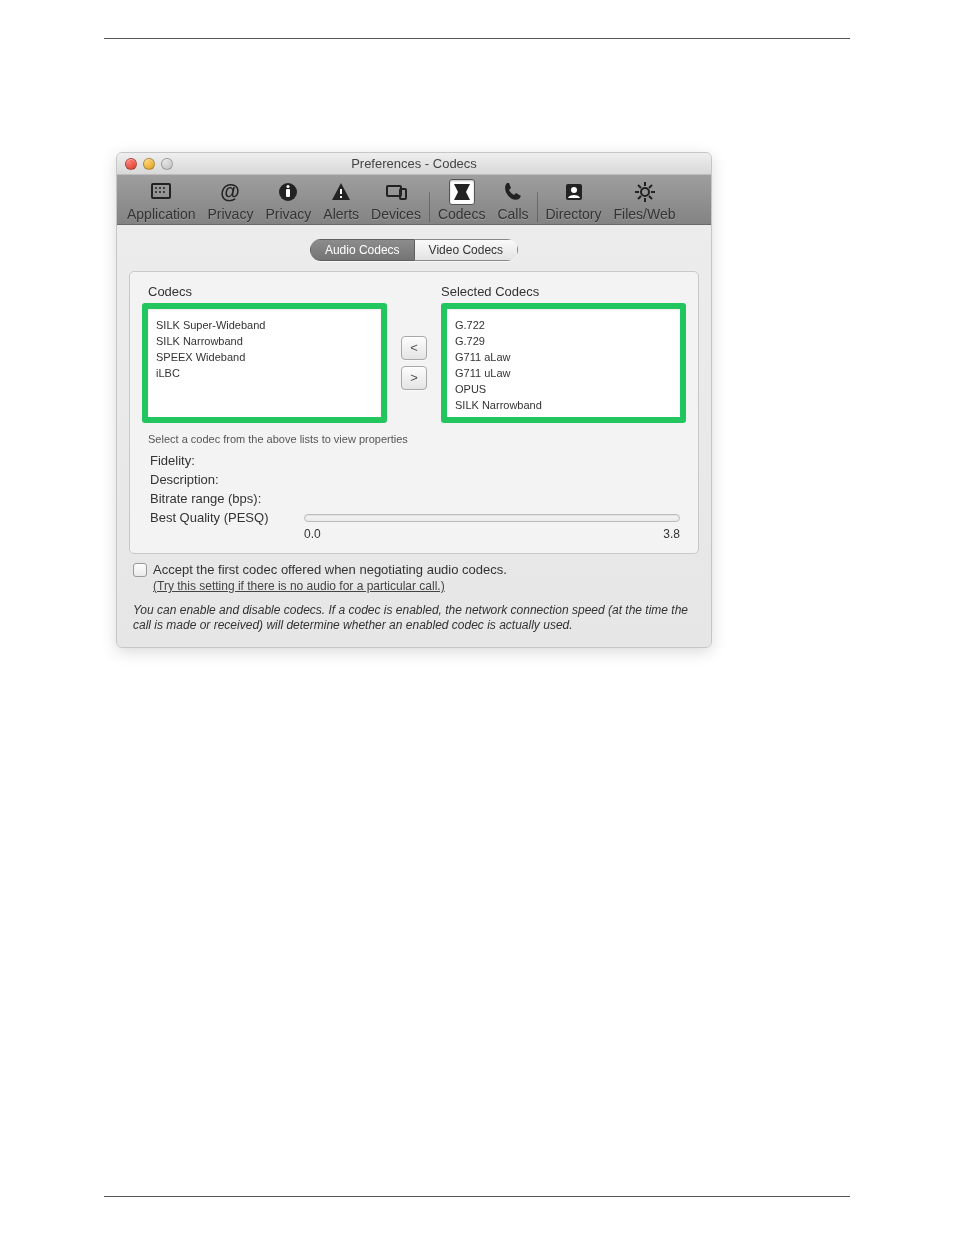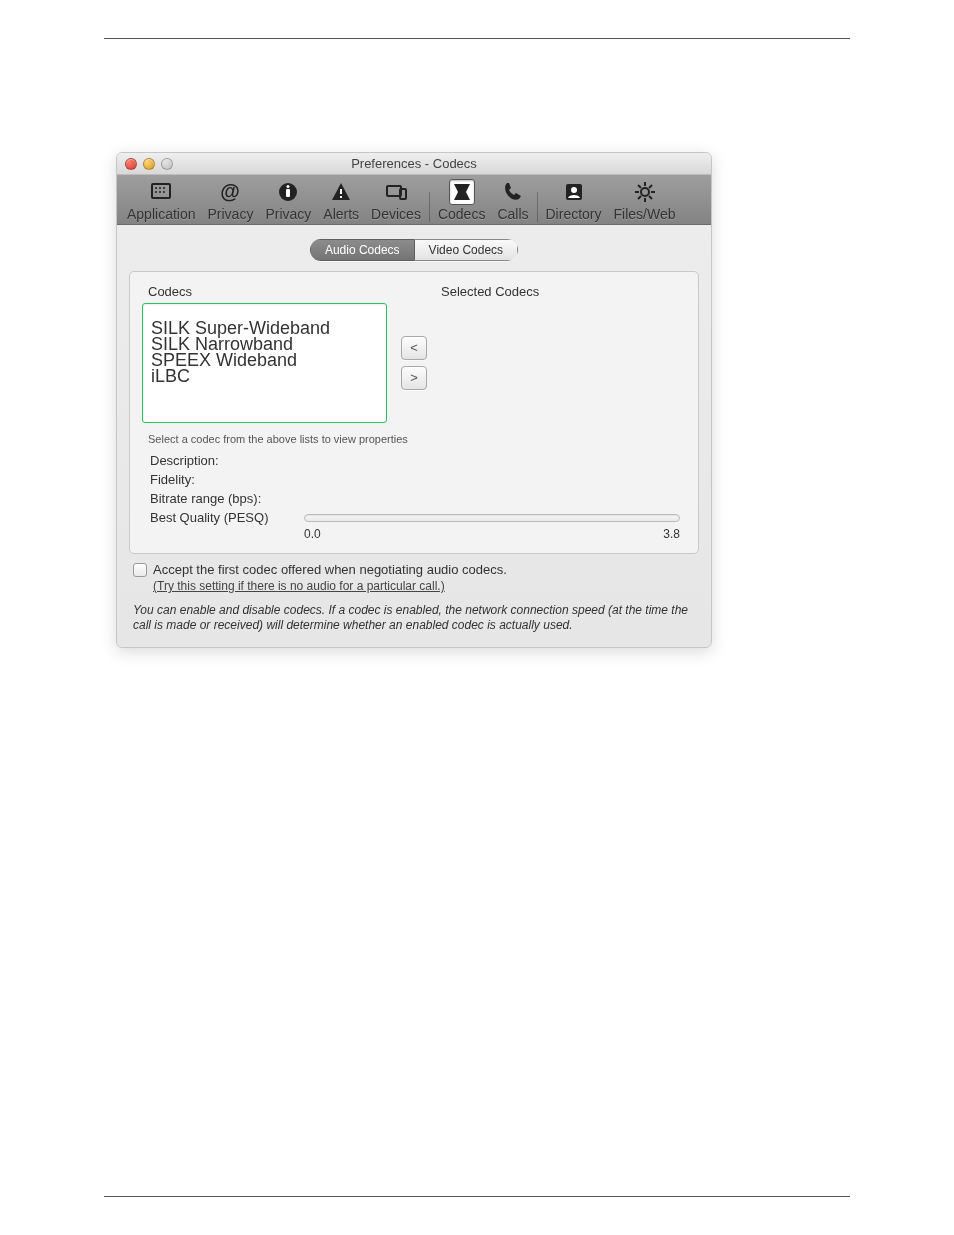--- a/index.html
+++ b/index.html
@@ -66,22 +66,22 @@
     background:#f3f3f3;
     border:1px solid #c8c8c8;
     border-radius:5px;
     padding:10px 12px 12px 12px;
   }
   .lists { display:flex; gap:14px; align-items:stretch; }
   .list-col { flex:1; display:flex; flex-direction:column; }
   .list-title { font-size:13px; color:#333; margin:2px 0 4px 6px; }
   .list-title.right { margin-left: 0; }
   .listbox {
-    background:#fff; border:1px solid #22c55e; border-radius:3px;
-    height:120px; overflow:auto; font-size:18px; padding:16px 8px;
+    background:#fff; border:6px solid #22c55e; border-radius:3px;
+    height:120px; overflow:auto; font-size:11px; padding:8px 8px;
     box-shadow: inset 0 1px 2px rgba(0,0,0,0.08);
   }
   .listbox div { line-height:16px; cursor:default; }
   .mover-col { display:flex; flex-direction:column; justify-content:center; gap:6px; padding-top:20px; }
   .move-btn {
     width:26px; height:24px; border:1px solid #a8a8a8; border-radius:4px;
     background:linear-gradient(#fdfdfd,#e4e4e4);
     display:flex; align-items:center; justify-content:center;
     box-shadow: 0 1px 0 rgba(255,255,255,0.6), inset 0 1px 0 rgba(255,255,255,0.8);
     color:#555; font-size:13px; cursor:default;
@@ -241,30 +241,39 @@
             <div>SPEEX Wideband</div>
             <div>iLBC</div>
           </div>
         </div>
         <div class="mover-col">
           <div class="move-btn">&lt;</div>
           <div class="move-btn">&gt;</div>
         </div>
         <div class="list-col">
           <div class="list-title right">Selected Codecs</div>
+          <div class="listbox">
+            <div>G.722</div>
+            <div>G.729</div>
+            <div>G711 aLaw</div>
+            <div>G711 uLaw</div>
+            <div>OPUS</div>
+            <div>SILK Narrowband</div>
+            <div>SILK Wideband</div>
+          </div>
         </div>
       </div>
 
       <div class="props">
         <div class="props-hint">Select a codec from the above lists to view properties</div>
         <div class="prow">
+            <span class="plabel">Fidelity:</span>
+          </div>
+        <div class="prow">
             <span class="plabel">Description:</span>
-          </div>
-        <div class="prow">
-            <span class="plabel">Fidelity:</span>
           </div>
         <div class="prow">
             <span class="plabel">Bitrate range (bps):</span>
           </div>
         <div class="prow">
           <span class="plabel">Best Quality (PESQ)</span>
           <div class="bar"></div>
         </div>
         <div class="scale-row">
           <span class="min">0.0</span>

